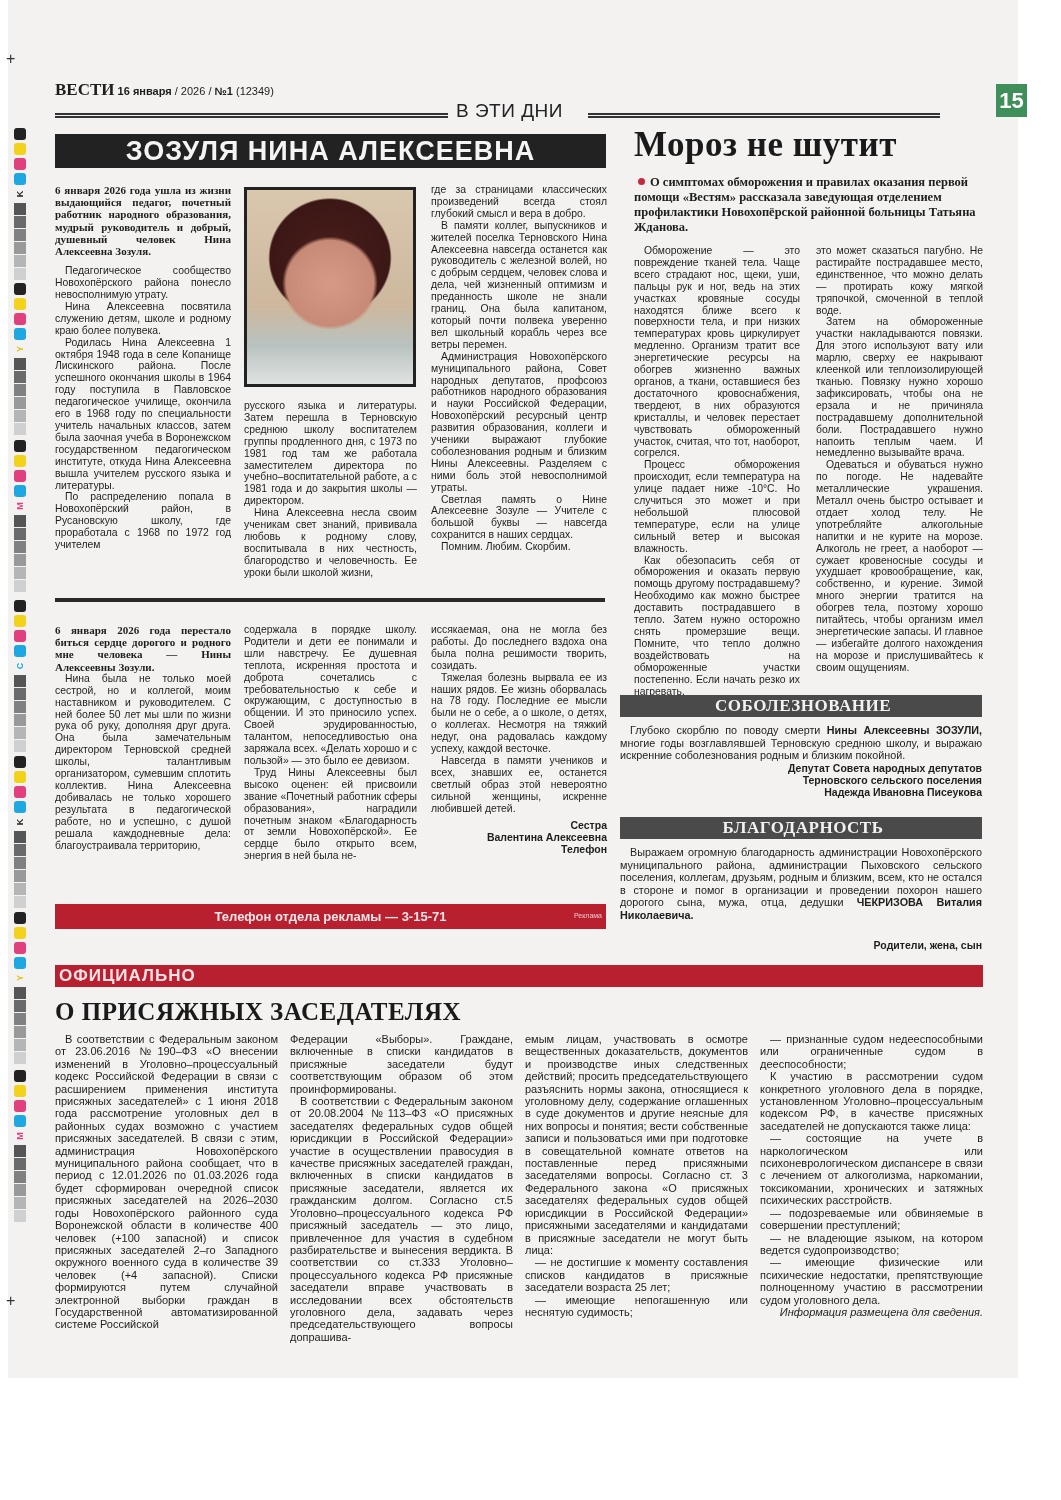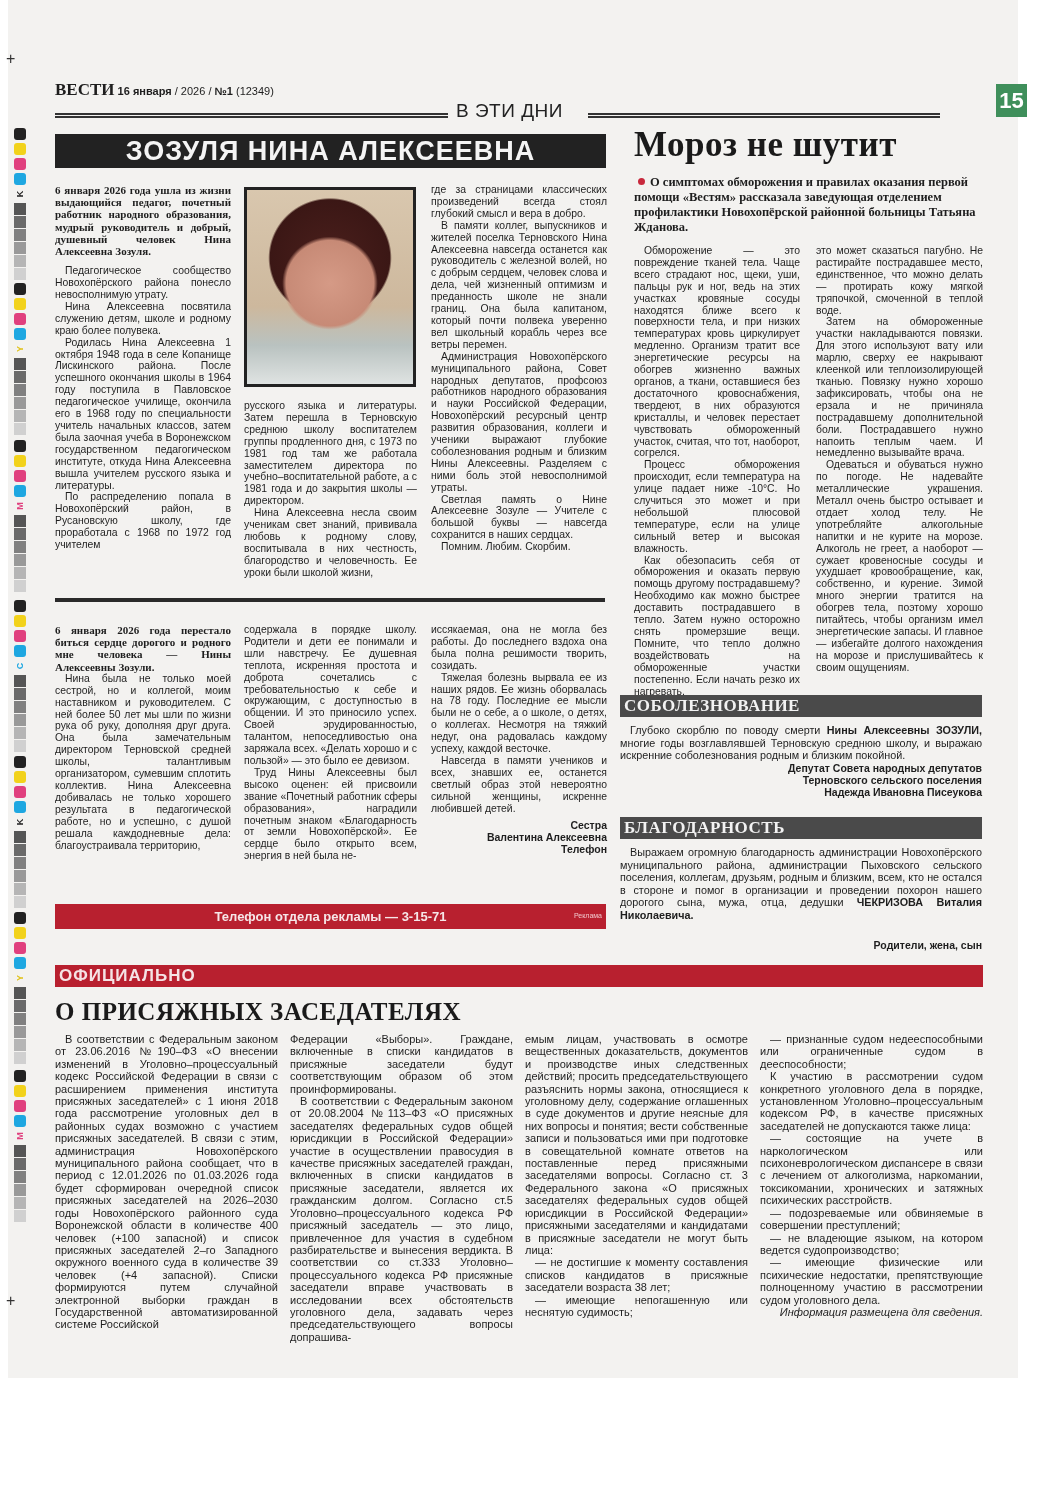--- a/index.html
+++ b/index.html
@@ -27,21 +27,21 @@
   .frost-title { left: 634px; top: 125px; font-family: "Liberation Serif", serif; font-weight: bold; font-size: 35px; color: #1a1a1a; letter-spacing: 0.5px; text-align: center; }
   .frost-lead { left: 634px; top: 175px; width: 354px; font-family: "Liberation Serif", serif; font-weight: bold; font-size: 12.5px; line-height: 15px; }
   .dot { display: inline-block; width: 7px; height: 7px; border-radius: 50%; background: #c8283c; margin: 0 5px 1px 4px; }
   .photo { left: 244px; top: 187px; width: 172px; height: 200px; border: 3px solid #222;
     background: radial-gradient(ellipse 48% 40% at 50% 48%, #d59a86 0%, #c78a76 55%, transparent 60%),
                 radial-gradient(ellipse 60% 50% at 50% 35%, #4a1f1c 0%, #3b1715 60%, transparent 62%),
                 linear-gradient(180deg, #d9c7ae 0%, #cdb89d 60%, #b9c2c0 80%, #dfe3e2 100%); }
   .thickrule { left: 55px; top: 598px; width: 550px; height: 4px; background: #2a2a2a; }
   .adbar { left: 55px; top: 904px; width: 551px; height: 25px; background: #b8202f; color: #f6e6e8; font-size: 13px; font-weight: bold; text-align: center; line-height: 25px; }
   .adbar small { position: absolute; right: 4px; bottom: 1px; font-size: 7px; font-weight: normal; color: #f0c6cb; }
-  .secbar { left: 620px; width: 362px; height: 22px; background: #4a4a4a; color: #f2f2f2; font-family: "Liberation Serif", serif; font-weight: bold; font-size: 17px; line-height: 22px; padding-left: 4px; letter-spacing: 0.5px; }
+  .secbar { left: 620px; width: 362px; height: 22px; background: #4a4a4a; color: #f2f2f2; font-family: "Liberation Serif", serif; font-weight: bold; font-size: 17px; line-height: 22px; padding-left: 4px; letter-spacing: 0.5px; text-align: center; }
   .offbar { left: 55px; top: 965px; width: 928px; height: 22px; background: #b8202f; color: #f5e3e5; font-weight: bold; font-size: 17px; line-height: 22px; padding-left: 4px; letter-spacing: 1px; }
   .jury-title { left: 55px; top: 998px; font-family: "Liberation Serif", serif; font-weight: bold; font-size: 25px; letter-spacing: 0.5px; color: #1a1a1a; }
   .notice { font-size: 10.8px; line-height: 12.6px; text-align: justify; }
   .notice p { text-indent: 10px; }
   .notice b { font-weight: bold; }
 </style>
 </head>
 <body>
 
 <div class="sheet"></div>
@@ -241,21 +241,21 @@
 
 <div class="abs txt" style="left:55px;top:1033px;width:223px;font-size:11px;line-height:12.4px;">
   <p>В соответствии с Федеральным законом от 23.06.2016 №190–ФЗ «О внесении изменений в Уголовно–процессуальный кодекс Российской Федерации в связи с расширением применения института присяжных заседателей» с 1 июня 2018 года рассмотрение уголовных дел в районных судах возможно с участием присяжных заседателей. В связи с этим, администрация Новохопёрского муниципального района сообщает, что в период с 12.01.2026 по 01.03.2026 года будет сформирован очередной список присяжных заседателей на 2026–2030 годы Новохопёрского районного суда Воронежской области в количестве 400 человек (+100 запасной) и список присяжных заседателей 2–го Западного окружного военного суда в количестве 39 человек (+4 запасной). Списки формируются путем случайной электронной выборки граждан в Государственной автоматизированной системе Российской</p>
 </div>
 <div class="abs txt" style="left:290px;top:1033px;width:223px;font-size:11px;line-height:12.4px;">
   <p style="text-indent:0">Федерации «Выборы». Граждане, включенные в списки кандидатов в присяжные заседатели будут соответствующим образом об этом проинформированы.</p>
   <p>В соответствии с Федеральным законом от 20.08.2004 №113–ФЗ «О присяжных заседателях федеральных судов общей юрисдикции в Российской Федерации» участие в осуществлении правосудия в качестве присяжных заседателей граждан, включенных в списки кандидатов в присяжные заседатели, является их гражданским долгом. Согласно ст.5 Уголовно–процессуального кодекса РФ присяжный заседатель — это лицо, привлеченное для участия в судебном разбирательстве и вынесения вердикта. В соответствии со ст.333 Уголовно–процессуального кодекса РФ присяжные заседатели вправе участвовать в исследовании всех обстоятельств уголовного дела, задавать через председательствующего вопросы допрашива-</p>
 </div>
 <div class="abs txt" style="left:525px;top:1033px;width:223px;font-size:11px;line-height:12.4px;">
   <p style="text-indent:0">емым лицам, участвовать в осмотре вещественных доказательств, документов и производстве иных следственных действий; просить председательствующего разъяснить нормы закона, относящиеся к уголовному делу, содержание оглашенных в суде документов и другие неясные для них вопросы и понятия; вести собственные записи и пользоваться ими при подготовке в совещательной комнате ответов на поставленные перед присяжными заседателями вопросы. Согласно ст. 3 Федерального закона «О присяжных заседателях федеральных судов общей юрисдикции в Российской Федерации» присяжными заседателями и кандидатами в присяжные заседатели не могут быть лица:</p>
-  <p>— не достигшие к моменту составления списков кандидатов в присяжные заседатели возраста 38 лет;</p>
+  <p>— не достигшие к моменту составления списков кандидатов в присяжные заседатели возраста 25 лет;</p>
   <p>— имеющие непогашенную или неснятую судимость;</p>
 </div>
 <div class="abs txt" style="left:760px;top:1033px;width:223px;font-size:11px;line-height:12.4px;">
   <p>— признанные судом недееспособными или ограниченные судом в дееспособности;</p>
   <p>К участию в рассмотрении судом конкретного уголовного дела в порядке, установленном Уголовно–процессуальным кодексом РФ, в качестве присяжных заседателей не допускаются также лица:</p>
   <p>— состоящие на учете в наркологическом или психоневрологическом диспансере в связи с лечением от алкоголизма, наркомании, токсикомании, хронических и затяжных психических расстройств.</p>
   <p>— подозреваемые или обвиняемые в совершении преступлений;</p>
   <p>— не владеющие языком, на котором ведется судопроизводство;</p>
   <p>— имеющие физические или психические недостатки, препятствующие полноценному участию в рассмотрении судом уголовного дела.</p>
   <p style="font-style:italic;text-align:right">Информация размещена для сведения.</p>

